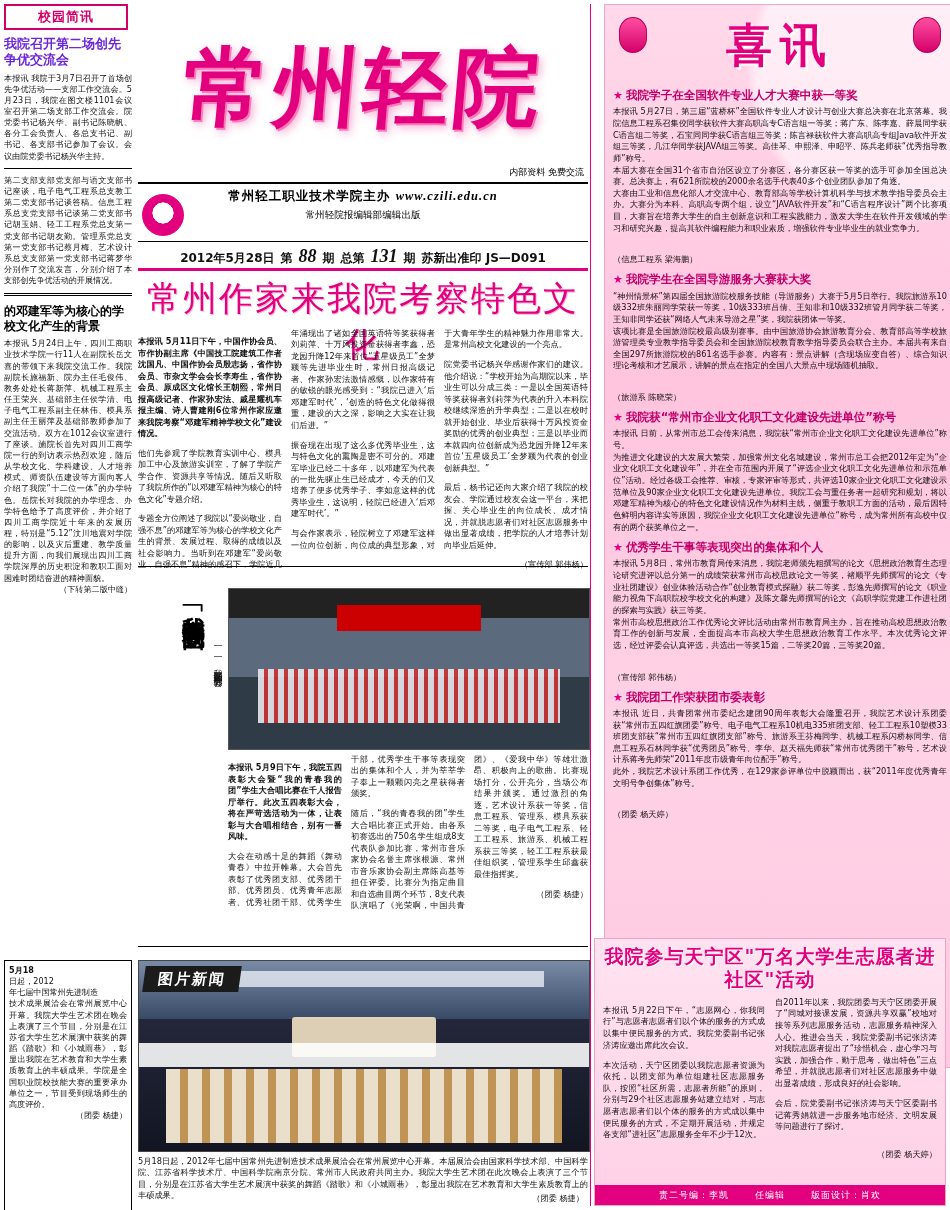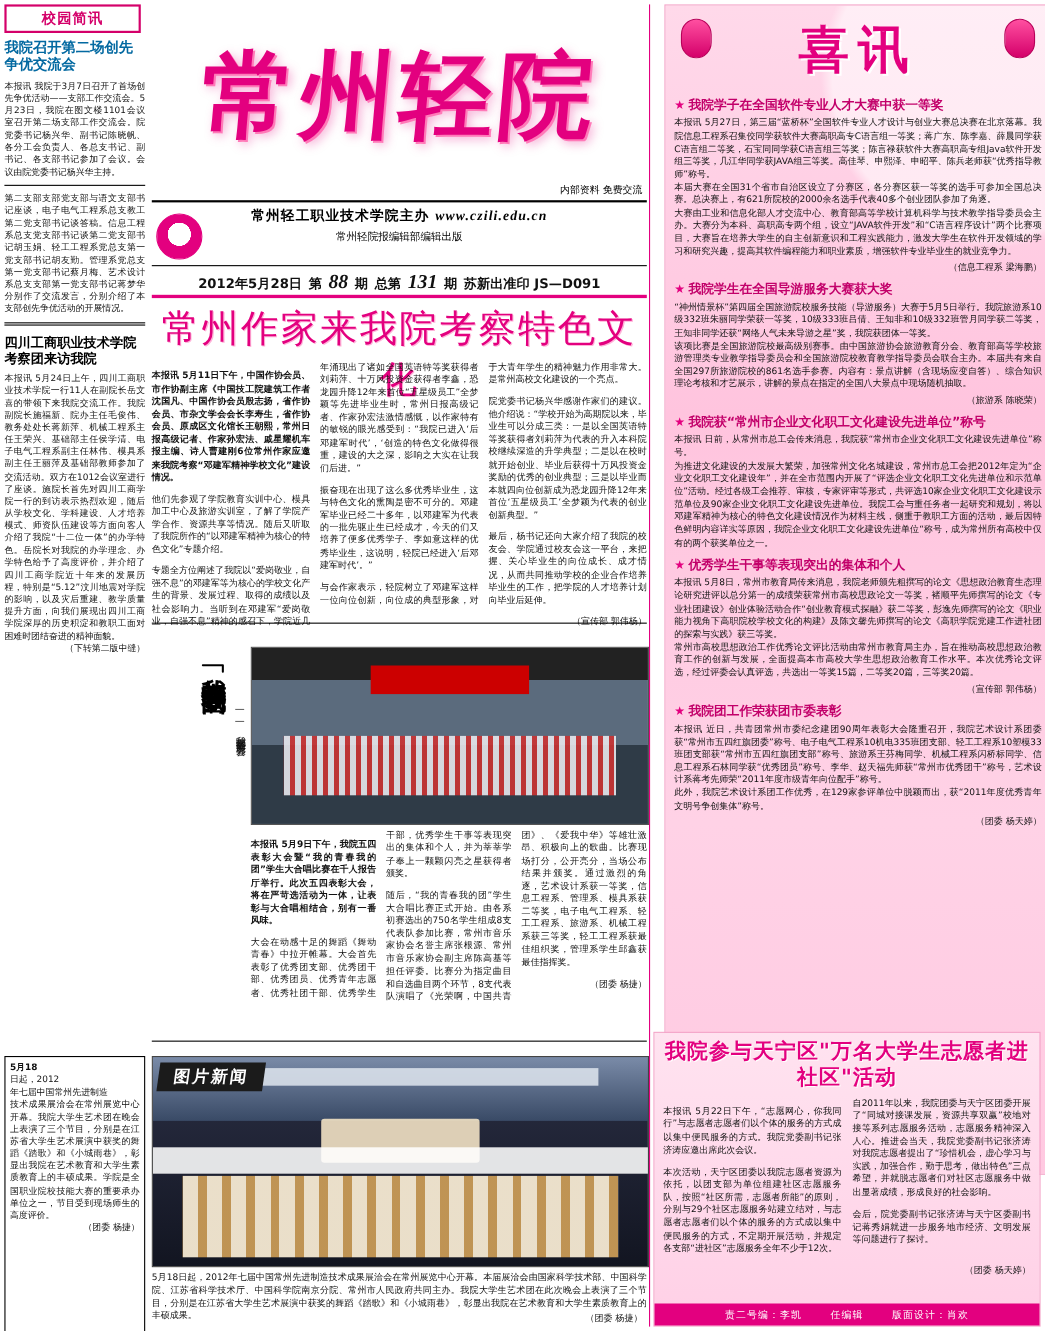--- a/index.html
+++ b/index.html
@@ -14,21 +14,21 @@
   .page{position:relative;width:950px;height:1210px;box-sizing:border-box;}
 
   
   .leftcol{position:absolute;left:4px;top:4px;width:128px;height:1202px;}
   .lc-banner{
     width:120px;height:22px;border:2px solid #d4006a;
     display:flex;align-items:center;justify-content:center;
     color:#d4006a;font-weight:bold;font-size:13px;letter-spacing:1px;
     font-family:"DejaVu Sans","Liberation Sans",sans-serif;
   }
-  .lc-h{font-size:13px;font-weight:bold;color:#0369a1;line-height:1.25;margin:6px 0 4px 0;}
+  .lc-h{font-size:13px;font-weight:bold;color:#6d28d9;line-height:1.25;margin:6px 0 4px 0;}
   .lc-h2{font-size:12px;font-weight:bold;color:#000;line-height:1.25;margin:8px 0 4px 0;}
   .lc-p{font-size:8.1px;line-height:1.38;text-align:justify;}
   .rule{border-top:1px solid #000;margin:6px 0;}
   .rule-d{border-top:3px double #000;margin:7px 0;}
 
   
   .masthead{position:absolute;left:138px;top:6px;width:450px;height:255px;}
   .mh-title{
     position:absolute;left:10px;top:6px;width:430px;height:150px;
     color:#e3007f;font-size:86px;font-weight:bold;letter-spacing:4px;
@@ -135,21 +135,21 @@
     font-size:46px;font-weight:bold;color:#e3007f;letter-spacing:8px;
     font-family:"DejaVu Serif","Liberation Serif",serif;
     text-shadow:2px 2px 0 #fff;
   }
   .lantern{position:absolute;top:6px;width:26px;height:34px;border-radius:50% / 40%;
     background:linear-gradient(#ff4fa0,#d4006a);border:1px solid #b80059;}
   .lantern.l{left:6px;} .lantern.r{right:6px;}
   .rc-star{color:#e3007f;font-size:11px;margin-right:3px;}
   .rc-h{font-size:11.6px;font-weight:bold;color:#c2006a;line-height:1.3;margin:7px 0 3px 0;}
   .rc-p{font-size:8.2px;line-height:1.42;text-align:justify;color:#111;}
-  .rc-credit{text-align:right;font-size:8.2px;margin-top:3px;}
+  .rc-credit{font-size:8.2px;margin-top:20px;}
 
   
   .rbbox{
     position:absolute;left:594px;top:938px;width:352px;height:268px;
     border:1px solid #f3a5c8;box-sizing:border-box;
     background:linear-gradient(#ffe3f0,#ffd0e6);
     padding:6px 8px;
   }
   .rb-title{
     font-size:19px;font-weight:bold;color:#e3007f;text-align:center;
@@ -173,21 +173,21 @@
 
 <div class="page">
 
   <div class="leftcol">
     <div class="lc-banner">校园简讯</div>
     <div class="lc-h">我院召开第二场创先争优交流会</div>
     <div class="lc-p">本报讯  我院于3月7日召开了首场创先争优活动——支部工作交流会。5月23日，我院在图文楼1101会议室召开第二场支部工作交流会。院党委书记杨兴华、副书记陈晓帆、各分工会负责人、各总支书记、副书记、各支部书记参加了会议。会议由院党委书记杨兴华主持。</div>
     <div class="rule"></div>
     <div class="lc-p">第二支部支部党支部与语文支部书记座谈，电子电气工程系总支教工第二党支部书记谈答稿。信息工程系总支党支部书记谈第二党支部书记胡玉娟、轻工工程系党总支第一党支部书记胡友勤。管理系党总支第一党支部书记蔡月梅、艺术设计系总支支部第一党支部书记蒋梦华分别作了交流发言，分别介绍了本支部创先争优活动的开展情况。</div>
     <div class="rule-d"></div>
-    <div class="lc-h2">四川工商职业技术学院考察团来访我院</div>
+    <div class="lc-h2">的邓建军等为核心的学校文化产生的背景</div>
     <div class="lc-p">本报讯  5月24日上午，四川工商职业技术学院一行11人在副院长岳文喜的带领下来我院交流工作。我院副院长施福新、院办主任毛俊伟、教务处处长蒋新萍、机械工程系主任王荣兴、基础部主任侯学清、电子电气工程系副主任林伟、模具系副主任王丽萍及基础部教师参加了交流活动。双方在1012会议室进行了座谈。施院长首先对四川工商学院一行的到访表示热烈欢迎，随后从学校文化、学科建设、人才培养模式、师资队伍建设等方面向客人介绍了我院“十二位一体”的办学特色。岳院长对我院的办学理念、办学特色给予了高度评价，并介绍了四川工商学院近十年来的发展历程，特别是“5.12”汶川地震对学院的影响，以及灾后重建、教学质量提升方面，向我们展现出四川工商学院深厚的历史积淀和教职工面对困难时团结奋进的精神面貌。</div>
     <div class="lc-p" style="text-align:right">（下转第二版中缝）</div>
   </div>
 
   <div class="masthead">
     <div class="mh-title">常州轻院</div>
     <div class="mh-note">内部资料  免费交流</div>
     <div class="mh-hr"></div>
     <div class="mh-logo"></div>
     <div class="mh-band">
@@ -213,21 +213,21 @@
 
   <div class="headline">常州作家来我院考察特色文化</div>
   <div class="art-main">
     <div class="cols">
       <p class="lead">本报讯  5月11日下午，中国作协会员、市作协副主席《中国技工院建筑工作者沈国凡、中国作协会员殷志扬，省作协会员、市杂文学会会长李寿生，省作协会员、原成区文化馆长王朝熙，常州日报高级记者、作家孙宏法、戚星耀机车报主编、诗人曹建刚6位常州作家应邀来我院考察“邓建军精神学校文化”建设情况。</p>
       <p>他们先参观了学院教育实训中心、模具加工中心及旅游实训室，了解了学院产学合作、资源共享等情况。随后又听取了我院所作的“以邓建军精神为核心的特色文化”专题介绍。</p>
       <p>专题全方位阐述了我院以“爱岗敬业，自强不息”的邓建军等为核心的学校文化产生的背景、发展过程、取得的成绩以及社会影响力。当听到在邓建军“爱岗敬业，自强不息”精神的感召下，学院近几年涌现出了诸如全国英语特等奖获得者刘莉萍、十万风投资金获得者李鑫，恐龙园升降12年来首位“五星级员工”全梦颖等先进毕业生时，常州日报高级记者、作家孙宏法激情感慨，以作家特有的敏锐的眼光感受到：“我院已进入‘后邓建军时代’，‘创造的特色文化做得很重，建设的大之深，影响之大实在让我们后进。”</p>
       <p>振奋现在出现了这么多优秀毕业生，这与特色文化的熏陶是密不可分的。邓建军毕业已经二十多年，以邓建军为代表的一批先驱止生已经成才，今天的们又培养了便多优秀学子、李如意这样的优秀毕业生，这说明，轻院已经进入‘后邓建军时代’。”</p>
       <p>与会作家表示，轻院树立了邓建军这样一位向位创新，向位成的典型形象，对于大青年学生的精神魅力作用非常大。是常州高校文化建设的一个亮点。</p>
       <p>院党委书记杨兴华感谢作家们的建议。他介绍说：“学校开始为高期院以来，毕业生可以分成三类：一是以全国英语特等奖获得者刘莉萍为代表的升入本科院校继续深造的升学典型；二是以在校时就开始创业、毕业后获得十万风投资金奖励的优秀的创业典型；三是以毕业而本就四向位创新成为恐龙园升降12年来首位‘五星级员工’全梦颖为代表的创业创新典型。”</p>
-      <p>最后，杨书记还向大家介绍了我院的校友会、学院通过校友会这一平台，来把握、关心毕业生的向位成长、成才情况，从而共同推动学校的企业合作培养毕业生的工作，把学院的人才培养计划向毕业后延伸。</p>
+      <p>最后，杨书记还向大家介绍了我院的校友会、学院通过校友会这一平台，来把握、关心毕业生的向位成长、成才情况，并就脱志愿者们对社区志愿服务中做出显著成绩，把学院的人才培养计划向毕业后延伸。</p>
       <p style="text-align:right">（宣传部  郭伟杨）</p>
     </div>
   </div>
   <div class="sep-h" style="top:566px"></div>
 
   <div class="vtitle">「我的青春我的团」</div>
   <div class="vtitle-sub">——我院举行五四表彰大会</div>
 
   <div class="photo1">
     <div class="stage">

